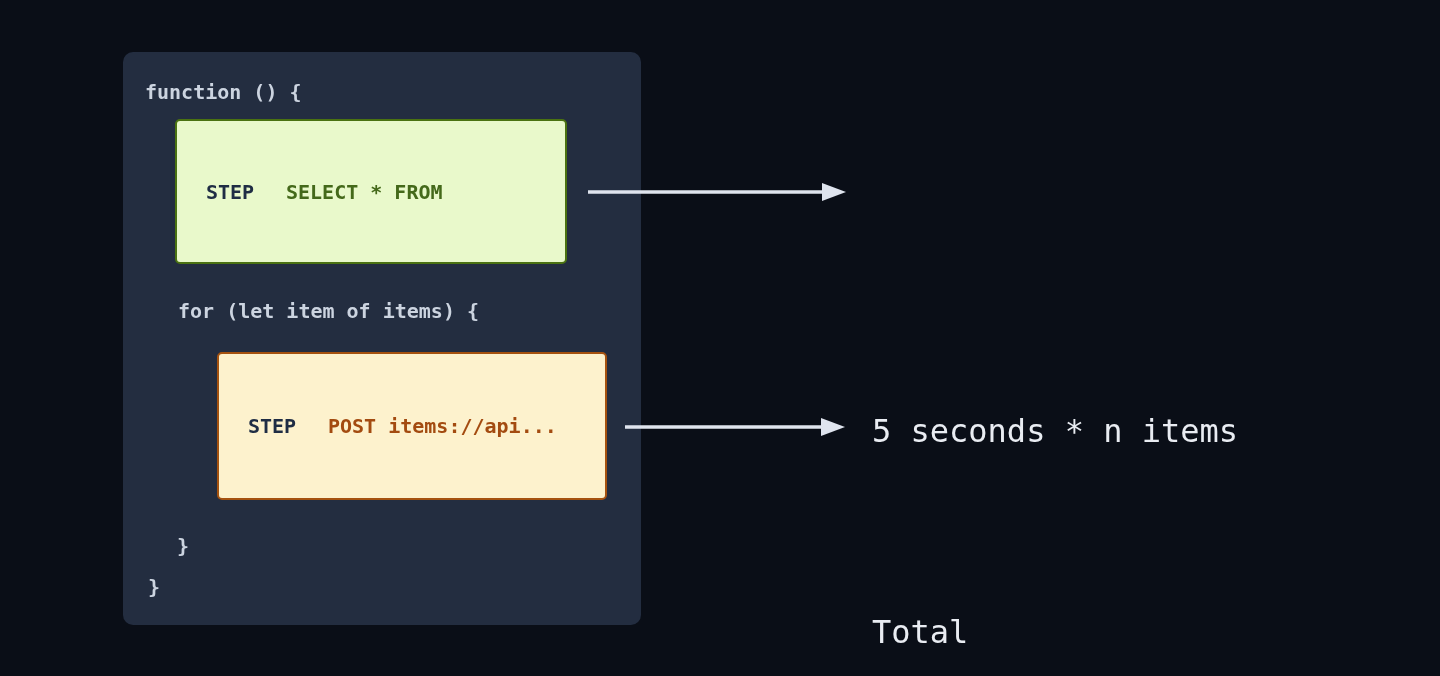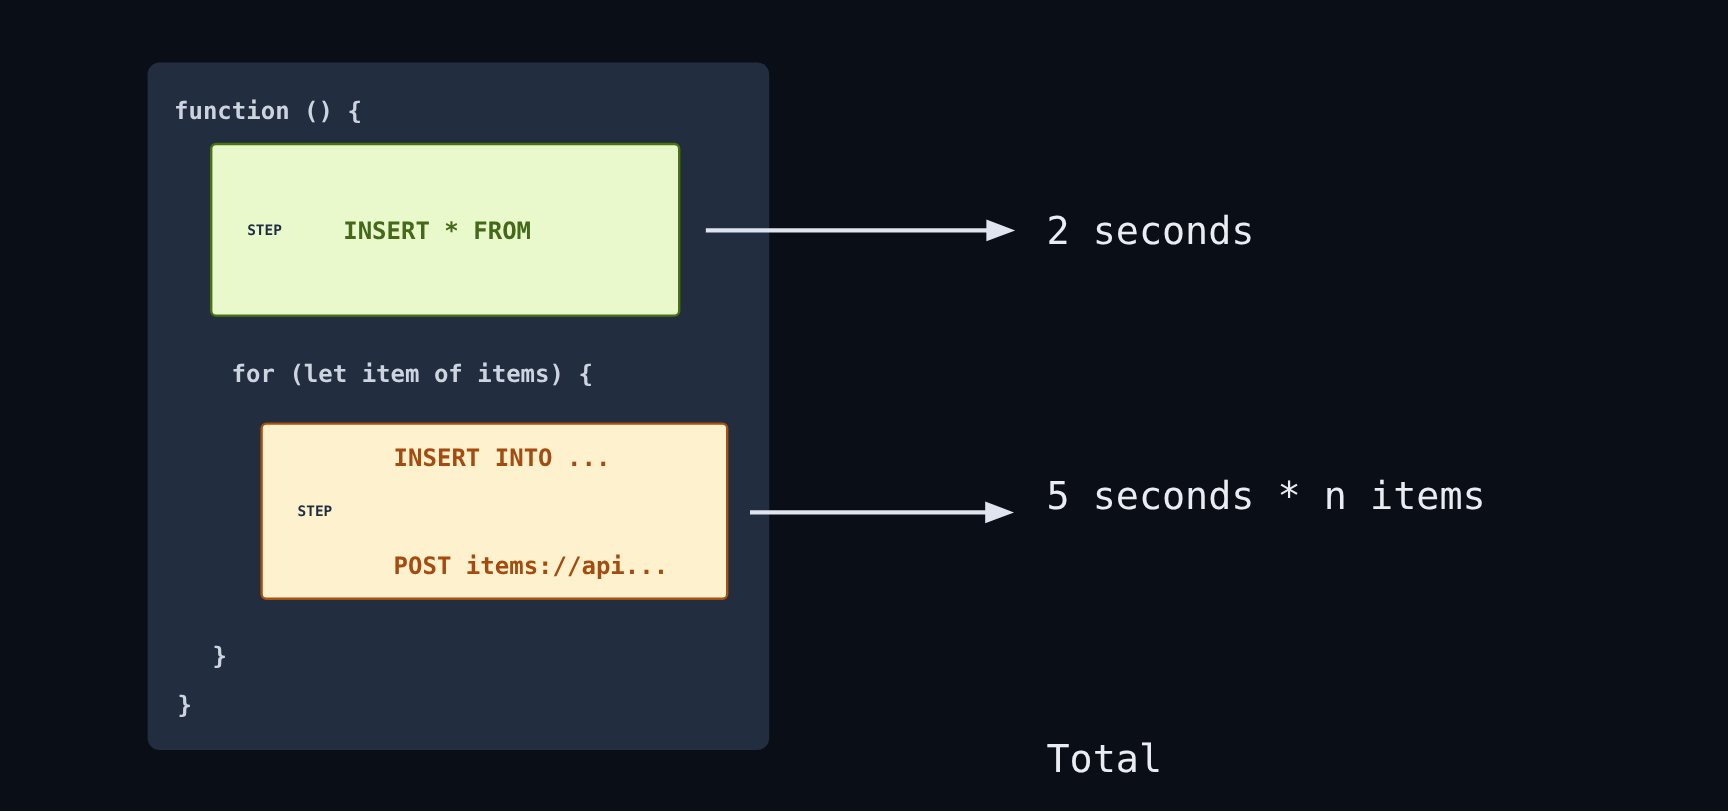--- a/index.html
+++ b/index.html
@@ -37,21 +37,21 @@
   }
   .code-line {
     position: absolute;
     color: var(--code-text);
     font-size: 20px;
     font-weight: bold;
     line-height: 20px;
     white-space: pre;
   }
   .code-line.fn-open   { left: 22px; top: 30px; }
-  .code-line.for-open  { left: 70px; top: 249px; }
+  .code-line.for-open  { left: 55px; top: 249px; }
   .code-line.close-inner { left: 54px; top: 484px; }
   .code-line.close-outer { left: 25px; top: 525px; }
   .step-box {
     position: absolute;
     display: flex;
     align-items: center;
     border-radius: 5px;
   }
   .step-box.extract {
     left: 52px; top: 67px;
@@ -63,21 +63,21 @@
     left: 94px; top: 300px;
     width: 390px; height: 148px;
     background: var(--step2-bg);
     border: 2px solid var(--step2-border);
   }
   .step-label {
     margin-left: 29px;
     width: 49px;
     flex: 0 0 auto;
     color: var(--step-label-text);
-    font-size: 12px;
+    font-size: 20px;
     font-weight: bold;
   }
   .step-lines {
     margin-left: 31px;
     font-size: 20px;
     font-weight: bold;
     line-height: 30px;
     white-space: pre;
   }
   .extract .step-lines { color: var(--step1-text); }
@@ -86,21 +86,21 @@
   .arrow-step1 { left: 588px; top: 178px; }
   .arrow-step2 { left: 625px; top: 413px; }
   .annotation {
     position: absolute;
     color: var(--annotation-text);
     font-size: 32px;
     line-height: 32px;
     white-space: pre;
   }
   .annotation.step1 { left: 872px; top: 176px; }
-  .annotation.step2 { left: 872px; top: 397px; }
+  .annotation.step2 { left: 872px; top: 415px; }
   .total-block {
     position: absolute;
     left: 872px; top: 530px;
     color: var(--annotation-text);
     font-size: 32px;
     line-height: 41px;
     white-space: pre;
   }
 </style>
 </head>
@@ -108,50 +108,48 @@
 
 <div class="stage">
 
   <div class="code-panel">
 
     <div class="code-line fn-open">function () {</div>
 
     <div class="step-box extract">
       <span class="step-label">STEP</span>
       <div class="step-lines">
-        <div>INSERT * FROM</div>
+        <div>SELECT * FROM</div>
       </div>
     </div>
 
     <div class="code-line for-open">for (let item of items) {</div>
 
     <div class="step-box transform">
       <span class="step-label">STEP</span>
       <div class="step-lines">
-        <div>INSERT INTO ...</div>
         <div>POST items://api...</div>
       </div>
     </div>
 
     <div class="code-line close-inner">}</div>
 
     <div class="code-line close-outer">}</div>
   </div>
 
   <svg class="arrow-svg arrow-step1" width="262" height="28">
     <line x1="0" y1="14" x2="236" y2="14" stroke="var(--arrow, #dfe4ee)" stroke-width="3.5"></line>
     <polygon points="234,5 258,14 234,23" fill="var(--arrow, #dfe4ee)"></polygon>
   </svg>
 
   <svg class="arrow-svg arrow-step2" width="224" height="28">
     <line x1="0" y1="14" x2="198" y2="14" stroke="var(--arrow, #dfe4ee)" stroke-width="3.5"></line>
     <polygon points="196,5 220,14 196,23" fill="var(--arrow, #dfe4ee)"></polygon>
   </svg>
 
-  <div class="annotation step1">2 seconds</div>
 
   <div class="annotation step2">5 seconds * n items</div>
 
   <div class="total-block">
     <div>Total</div>
     
   </div>
 
 </div>
 

